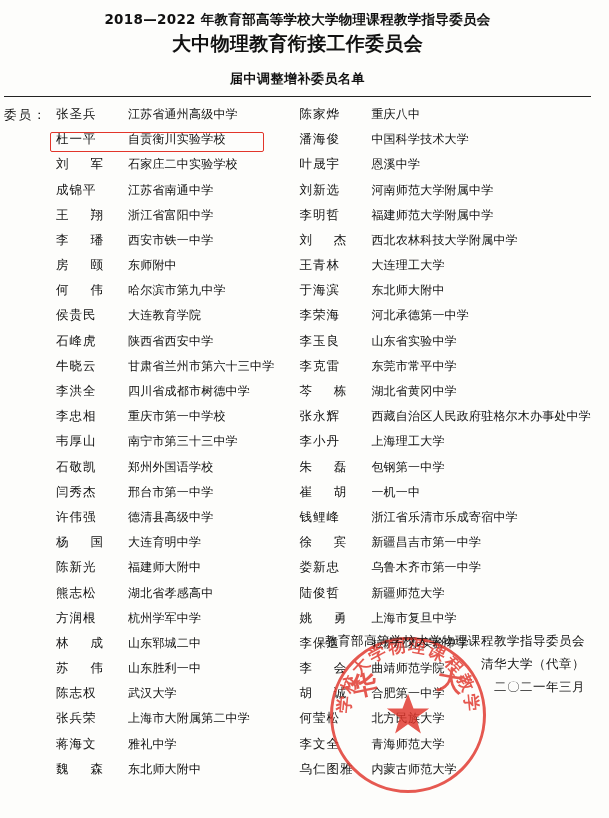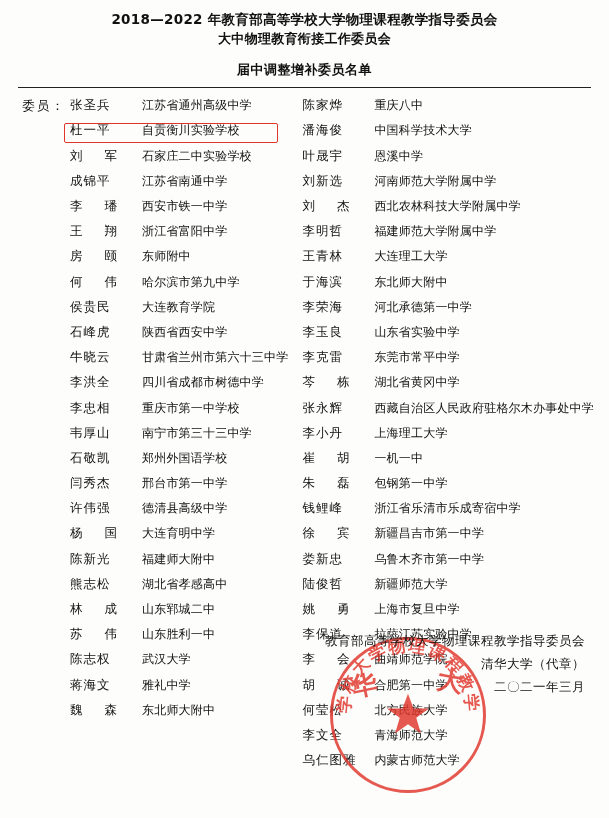--- a/index.html
+++ b/index.html
@@ -13,33 +13,33 @@
     font-family: "DejaVu Sans", sans-serif;
     color: #111;
     overflow: hidden;
     position: relative;
   }
   .page {
     position: relative;
     width: 609px;
     height: 708px;
     box-sizing: border-box;
-    padding: 10px 18px 0 18px;
+    padding: 10px 18px 0 4px;
   }
   .header {
     text-align: center;
     line-height: 1.45;
   }
   .title-main {
     font-size: 13.5px;
     font-weight: bold;
     letter-spacing: 0.3px;
   }
   .title-sub {
-    font-size: 13px;
+    font-size: 19px;
     font-weight: bold;
     letter-spacing: 0.3px;
   }
   .title-third {
     font-size: 13px;
     font-weight: bold;
     letter-spacing: 0.5px;
     margin-top: 13px;
   }
   .rule {
@@ -49,21 +49,20 @@
   }
   .body-wrap {
     position: relative;
     display: flex;
     font-size: 12px;
   }
   .label-col {
     width: 52px;
     flex: 0 0 52px;
     padding-top: 1px;
-    text-align: center;
   }
   .label-col .label {
     font-size: 12.5px;
     letter-spacing: 2px;
   }
   .cols {
     flex: 1;
     display: flex;
     gap: 0px;
   }
@@ -186,28 +185,28 @@
           </div>
           <div class="row">
             <span class="name n2">刘 军</span>
             <span class="org">石家庄二中实验学校</span>
           </div>
           <div class="row">
             <span class="name">成锦平</span>
             <span class="org">江苏省南通中学</span>
           </div>
           <div class="row">
+            <span class="name n2">王 翔</span>
+            <span class="org">浙江省富阳中学</span>
+          </div>
+          <div class="row">
             <span class="name n2">李 璠</span>
             <span class="org">西安市铁一中学</span>
           </div>
           <div class="row">
-            <span class="name n2">王 翔</span>
-            <span class="org">浙江省富阳中学</span>
-          </div>
-          <div class="row">
             <span class="name n2">房 颐</span>
             <span class="org">东师附中</span>
           </div>
           <div class="row">
             <span class="name n2">何 伟</span>
             <span class="org">哈尔滨市第九中学</span>
           </div>
           <div class="row">
             <span class="name">侯贵民</span>
             <span class="org">大连教育学院</span>
@@ -250,32 +249,40 @@
           </div>
           <div class="row">
             <span class="name">陈新光</span>
             <span class="org">福建师大附中</span>
           </div>
           <div class="row">
             <span class="name">熊志松</span>
             <span class="org">湖北省孝感高中</span>
           </div>
           <div class="row">
+            <span class="name">方润根</span>
+            <span class="org">杭州学军中学</span>
+          </div>
+          <div class="row">
             <span class="name n2">林 成</span>
             <span class="org">山东郓城二中</span>
           </div>
           <div class="row">
             <span class="name n2">苏 伟</span>
             <span class="org">山东胜利一中</span>
           </div>
           <div class="row">
             <span class="name">陈志权</span>
             <span class="org">武汉大学</span>
           </div>
           <div class="row">
+            <span class="name">张兵荣</span>
+            <span class="org">上海市大附属第二中学</span>
+          </div>
+          <div class="row">
             <span class="name">蒋海文</span>
             <span class="org">雅礼中学</span>
           </div>
           <div class="row">
             <span class="name n2">魏 森</span>
             <span class="org">东北师大附中</span>
           </div>
         </div>
       <div class="col right">
           <div class="row">
@@ -288,28 +295,28 @@
           </div>
           <div class="row">
             <span class="name">叶晟宇</span>
             <span class="org">恩溪中学</span>
           </div>
           <div class="row">
             <span class="name">刘新选</span>
             <span class="org">河南师范大学附属中学</span>
           </div>
           <div class="row">
+            <span class="name">李明哲</span>
+            <span class="org">福建师范大学附属中学</span>
+          </div>
+          <div class="row">
             <span class="name n2">刘 杰</span>
             <span class="org">西北农林科技大学附属中学</span>
           </div>
           <div class="row">
-            <span class="name">李明哲</span>
-            <span class="org">福建师范大学附属中学</span>
-          </div>
-          <div class="row">
             <span class="name">王青林</span>
             <span class="org">大连理工大学</span>
           </div>
           <div class="row">
             <span class="name">于海滨</span>
             <span class="org">东北师大附中</span>
           </div>
           <div class="row">
             <span class="name">李荣海</span>
             <span class="org">河北承德第一中学</span>
@@ -328,26 +335,26 @@
           </div>
           <div class="row">
             <span class="name">张永辉</span>
             <span class="org">西藏自治区人民政府驻格尔木办事处中学</span>
           </div>
           <div class="row">
             <span class="name">李小丹</span>
             <span class="org">上海理工大学</span>
           </div>
           <div class="row">
+            <span class="name n2">朱 磊</span>
+            <span class="org">包钢第一中学</span>
+          </div>
+          <div class="row">
             <span class="name n2">崔 胡</span>
             <span class="org">一机一中</span>
-          </div>
-          <div class="row">
-            <span class="name n2">朱 磊</span>
-            <span class="org">包钢第一中学</span>
           </div>
           <div class="row">
             <span class="name">钱鲤峰</span>
             <span class="org">浙江省乐清市乐成寄宿中学</span>
           </div>
           <div class="row">
             <span class="name n2">徐 宾</span>
             <span class="org">新疆昌吉市第一中学</span>
           </div>
           <div class="row">

